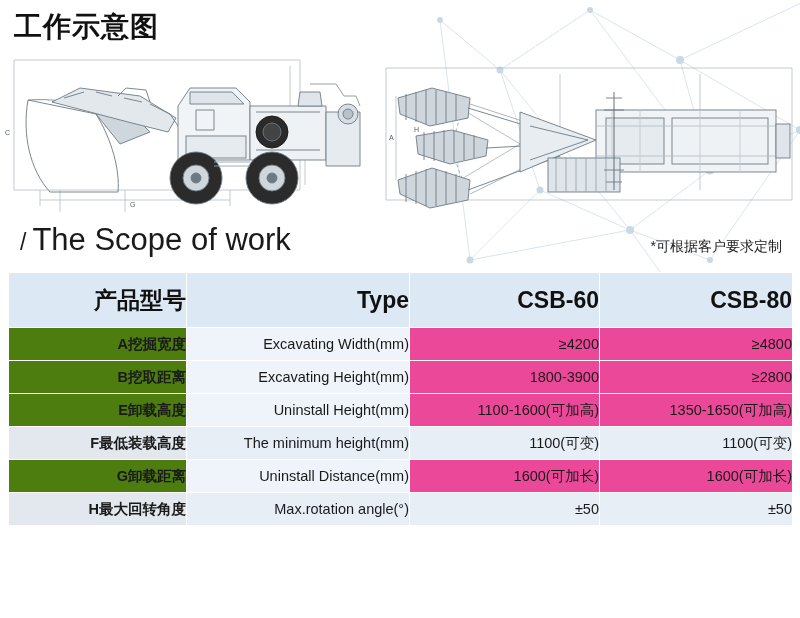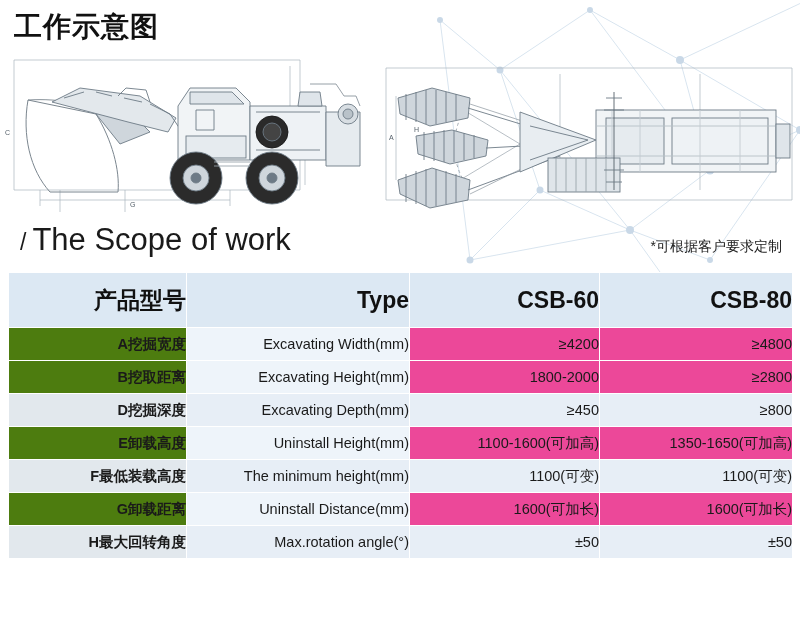--- a/index.html
+++ b/index.html
@@ -290,28 +290,22 @@
   <tbody>
     <tr class="odd">
       <td class="name">A挖掘宽度</td>
       <td class="type">Excavating Width(mm)</td>
       <td>≥4200</td>
       <td>≥4800</td>
     </tr>
     <tr class="odd">
       <td class="name">B挖取距离</td>
       <td class="type">Excavating Height(mm)</td>
-      <td>1800-2000</td>
+      <td>1800-3900</td>
       <td>≥2800</td>
-    </tr>
-    <tr class="even">
-      <td class="name">D挖掘深度</td>
-      <td class="type">Excavating Depth(mm)</td>
-      <td>≥450</td>
-      <td>≥800</td>
     </tr>
     <tr class="odd">
       <td class="name">E卸载高度</td>
       <td class="type">Uninstall Height(mm)</td>
       <td>1100-1600(可加高)</td>
       <td>1350-1650(可加高)</td>
     </tr>
     <tr class="even">
       <td class="name">F最低装载高度</td>
       <td class="type">The minimum height(mm)</td>

